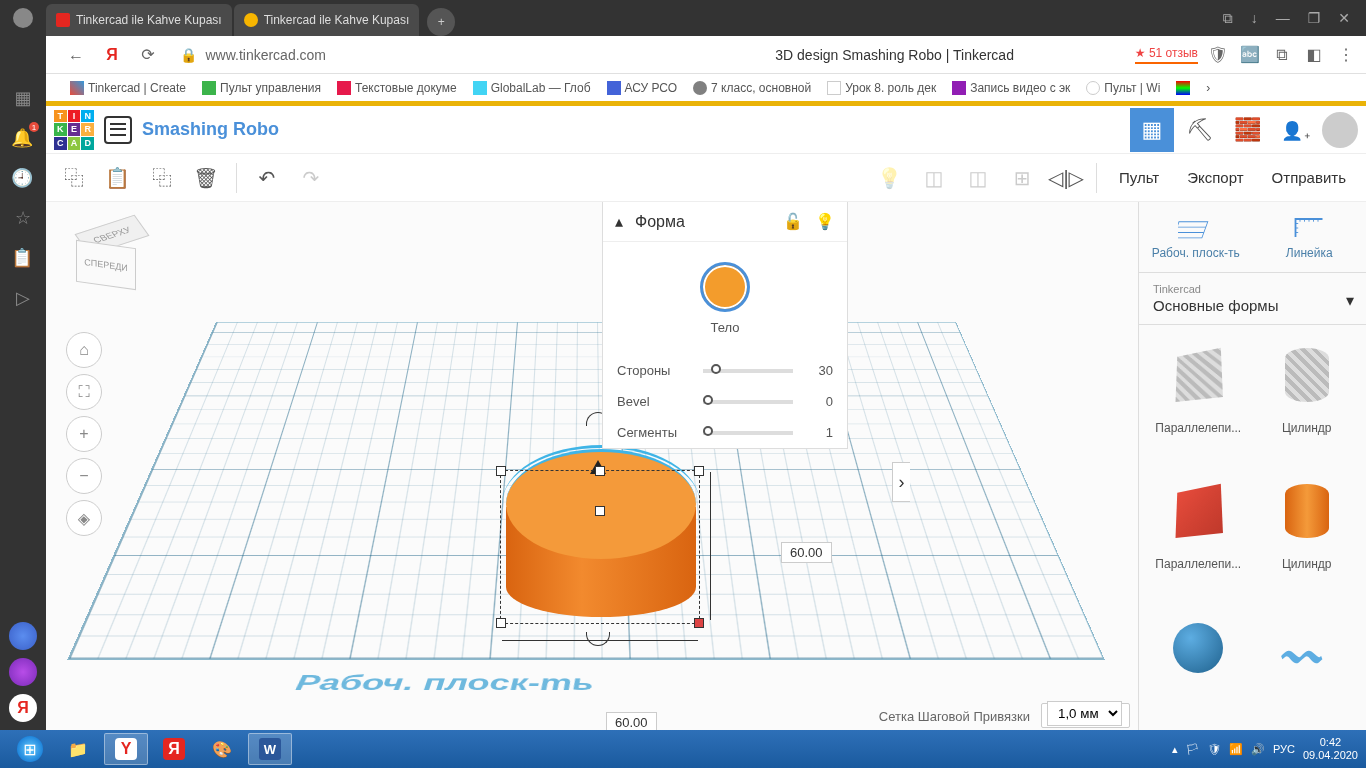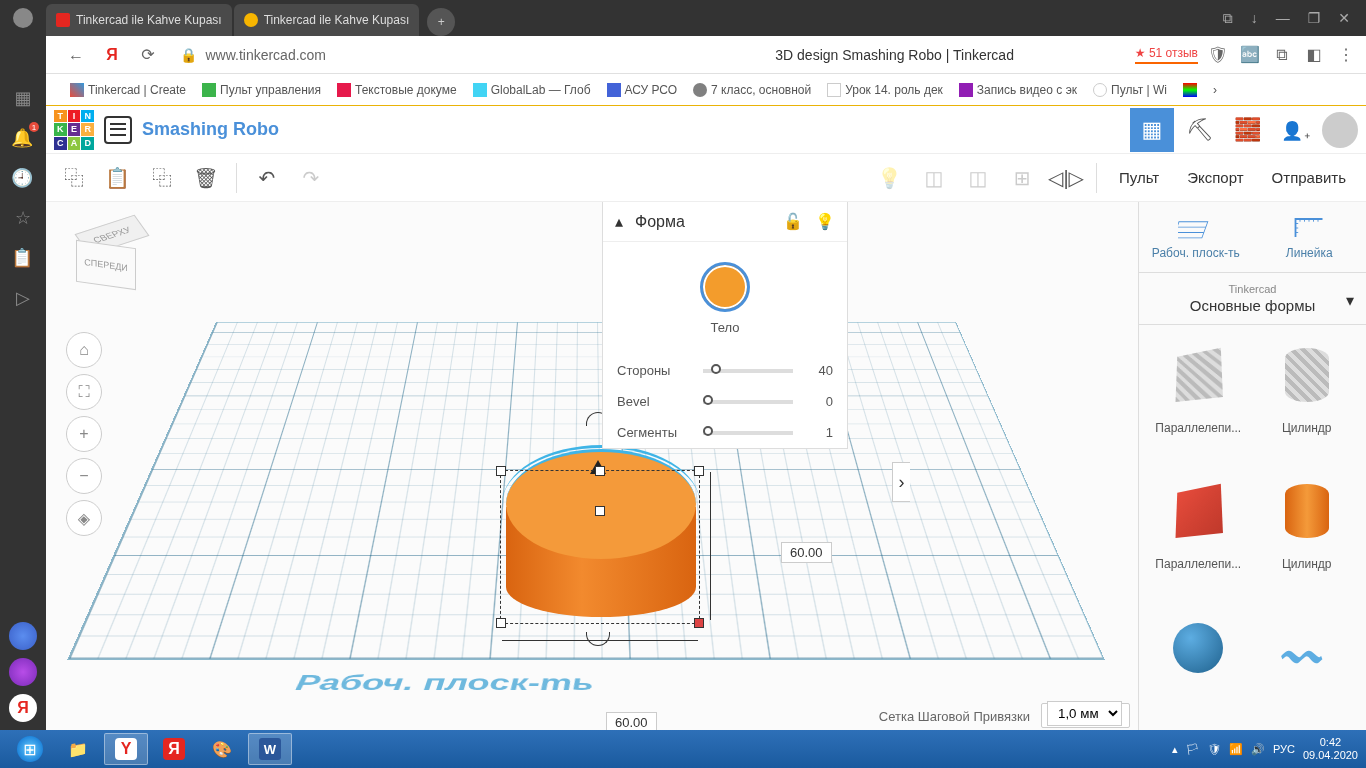--- a/index.html
+++ b/index.html
@@ -21,21 +21,21 @@
 
 .addressbar { height: 38px; background: #fff; display: flex; align-items: center; padding: 0 8px; gap: 8px; border-bottom: 1px solid #e0e0e0; }
 .left-sidebar-spacer { width: 46px; }
 .nav-btn { width: 28px; height: 28px; display: flex; align-items: center; justify-content: center; color: #666; cursor: pointer; font-size: 16px; }
 .url-box { flex: 1; height: 28px; display: flex; align-items: center; padding: 0 10px; color: #666; font-size: 14px; }
 .lock-icon { color: #999; margin-right: 8px; }
 .page-title-center { flex: 1; text-align: center; color: #333; font-size: 14px; }
 .rating { color: #ef4444; font-size: 12px; border-bottom: 2px solid #fa6400; padding-bottom: 2px; }
 .addr-icon { width: 24px; height: 24px; display: flex; align-items: center; justify-content: center; color: #666; cursor: pointer; }
 
-.bookmarks { height: 32px; background: #fff; display: flex; align-items: center; padding: 0 8px; gap: 16px; font-size: 12px; color: #555; border-bottom: 1px solid #eab308; }
+.bookmarks { height: 32px; background: #fff; display: flex; align-items: center; padding: 0 8px; gap: 16px; font-size: 12px; color: #555; border-bottom: 5px solid #eab308; }
 .bookmark { display: flex; align-items: center; gap: 4px; cursor: pointer; white-space: nowrap; }
 .bm-icon { width: 14px; height: 14px; }
 
 
 .left-panel { position: absolute; left: 0; top: 36px; width: 46px; height: 694px; background: #333; display: flex; flex-direction: column; align-items: center; padding-top: 50px; gap: 16px; }
 .left-panel-icon { width: 24px; height: 24px; color: #888; cursor: pointer; display: flex; align-items: center; justify-content: center; font-size: 18px; }
 .left-panel-bottom { position: absolute; bottom: 8px; display: flex; flex-direction: column; gap: 8px; align-items: center;}
 .circle-icon { width: 28px; height: 28px; border-radius: 50%; }
 .notif-badge { position: absolute; top: 48px; right: 6px; width: 10px; height: 10px; background: #e74c3c; border-radius: 50%; font-size: 8px; color: #fff; display: flex; align-items: center; justify-content: center; }
 
@@ -119,21 +119,21 @@
 .prop-label { flex: 1; }
 .prop-slider { width: 90px; height: 4px; background: #ddd; position: relative; margin-right: 10px; }
 .prop-thumb { position: absolute; width: 10px; height: 10px; background: #fff; border: 2px solid #555; border-radius: 50%; top: -5px; }
 .prop-val { width: 30px; text-align: right; }
 
 
 .right-sidebar { width: 228px; background: #fafafa; border-left: 1px solid #ddd; display: flex; flex-direction: column; }
 .rs-tools { height: 70px; display: flex; }
 .rs-tool { flex: 1; display: flex; flex-direction: column; align-items: center; justify-content: center; gap: 4px; cursor: pointer; font-size: 12px; color: #4a7fa8; }
 .rs-tool-icon { width: 36px; height: 28px; }
-.rs-category { padding: 10px 14px; border-top: 1px solid #ddd; border-bottom: 1px solid #ddd; position: relative; cursor: pointer; text-align: center; }
+.rs-category { padding: 10px 14px; border-top: 1px solid #ddd; border-bottom: 1px solid #ddd; position: relative; cursor: pointer; }
 .rs-cat-label { font-size: 11px; color: #888; }
 .rs-cat-value { font-size: 15px; color: #333; margin-top: 2px; }
 .rs-cat-arrow { position: absolute; right: 12px; top: 18px; color: #333; }
 .rs-shapes { flex: 1; overflow-y: auto; padding: 10px; display: grid; grid-template-columns: 1fr 1fr; gap: 10px; }
 .shape-item { display: flex; flex-direction: column; align-items: center; gap: 6px; cursor: pointer; font-size: 12px; color: #555; }
 .shape-preview { width: 80px; height: 80px; display: flex; align-items: center; justify-content: center; }
 .rs-expand { position: absolute; right: 228px; top: 260px; width: 18px; height: 40px; background: #fff; border: 1px solid #ccc; border-right: none; display: flex; align-items: center; justify-content: center; cursor: pointer; font-size: 18px; color: #333; }
 
 
 .taskbar { position: absolute; bottom: 0; left: 0; right: 0; height: 38px; background: linear-gradient(#2e70b8, #1a5a9e); display: flex; align-items: center; padding: 0 8px; gap: 4px; }
@@ -223,21 +223,21 @@
   <div class="bookmark">
       <div class="bm-icon" style="background:#4363d8"></div>
       <span>АСУ РСО</span>
     </div>
   <div class="bookmark">
       <div class="bm-icon" style="background:#808080;border-radius:50%"></div>
       <span>7 класс, основной</span>
     </div>
   <div class="bookmark">
       <div class="bm-icon" style="background:#fff;border:1px solid #ccc"></div>
-      <span>Урок 14. роль дек</span>
+      <span>Урок 8. роль дек</span>
     </div>
   <div class="bookmark">
       <div class="bm-icon" style="background:#911eb4"></div>
       <span>Запись видео с эк</span>
     </div>
   <div class="bookmark">
       <div class="bm-icon" style="background:#fff;border:1px solid #ccc;border-radius:50%"></div>
       <span>Пульт | Wi</span>
     </div>
   <div class="bookmark">
@@ -357,21 +357,21 @@
           <div class="mode">
             <div class="mode-circle solid"></div>
             <span class="mode-label">Тело</span>
           </div>
         </div>
         <div class="prop-row">
           <span class="prop-label">Стороны</span>
           <div class="prop-slider">
               <div class="prop-thumb" style="left:8px"></div>
             </div>
-          <span class="prop-val">40</span>
+          <span class="prop-val">30</span>
         </div>
         <div class="prop-row">
           <span class="prop-label">Bevel</span>
           <div class="prop-slider">
               <div class="prop-thumb" style="left:0"></div>
             </div>
           <span class="prop-val">0</span>
         </div>
         <div class="prop-row">
           <span class="prop-label">Сегменты</span>

